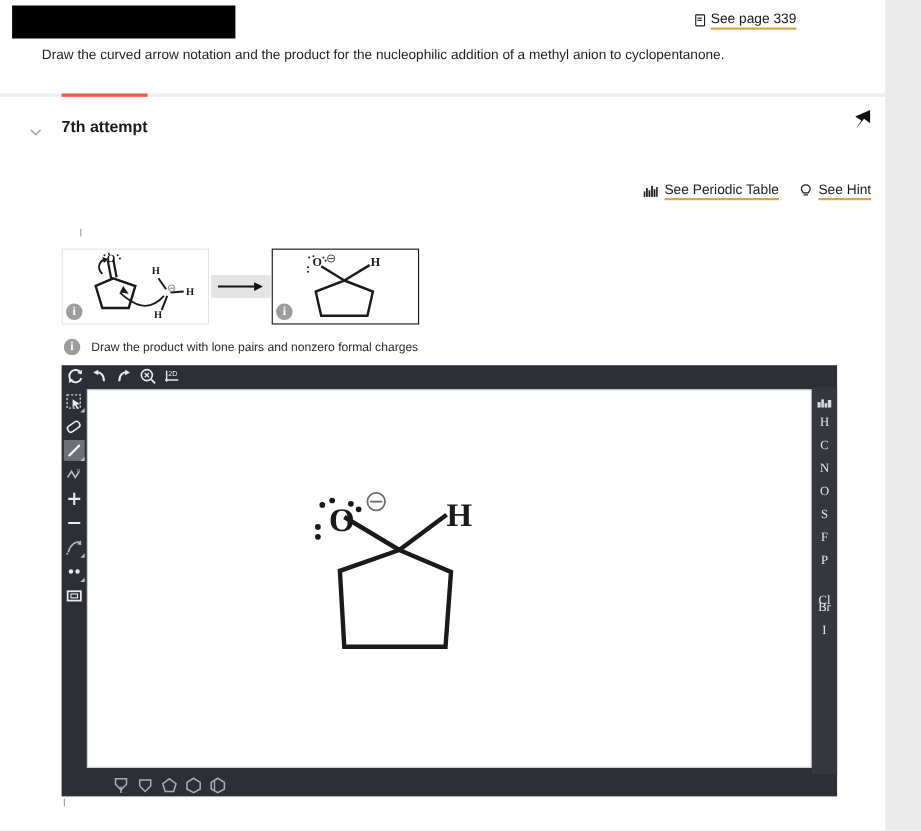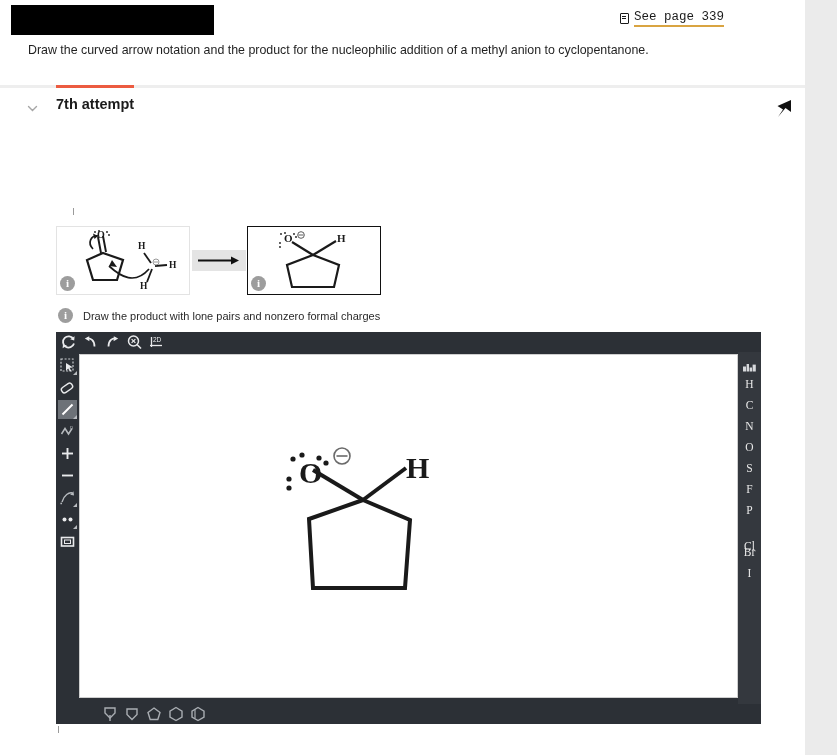--- a/index.html
+++ b/index.html
@@ -11,34 +11,34 @@
   }
   #root { position: relative; width: 837px; height: 755px; }
 
   .page-white { position: absolute; left: 0; top: 0; width: 805px; height: 755px; background: #ffffff; }
   .gutter-right { position: absolute; left: 805px; top: 0; width: 32px; height: 755px; background: #ebebeb; }
 
   
   .redacted-bar { position: absolute; left: 11px; top: 5px; width: 203px; height: 30px; background: #000000; }
 
   .see-page { position: absolute; right: 113px; top: 10px; display: flex; align-items: center; gap: 5px;
-              font-size: 12.5px; color: #1a1a1a; font-family: Liberation Mono, monospace; }
+              font-size: 12.5px; color: #1a1a1a; }
   .see-page .label { border-bottom: 2px solid #d9a441; padding-bottom: 1px; }
   .book-icon { width: 9px; height: 11px; border: 1.4px solid #1a1a1a; border-radius: 1px;
                position: relative; display: inline-block; }
   .book-icon::before { content:""; position:absolute; left:1px; top:1.5px; width:4px; height:1.2px; background:#1a1a1a; }
   .book-icon::after  { content:""; position:absolute; left:1px; top:4.3px; width:4px; height:1.2px; background:#1a1a1a; }
 
-  .prompt { position: absolute; left: 28px; top: 42px; width: 740px; font-size: 12.4px;
+  .prompt { position: absolute; left: 38px; top: 42px; width: 740px; font-size: 12.4px;
             color: #1f1f1f; line-height: 1.35; }
 
   .divider-track { position: absolute; left: 0; top: 85px; width: 805px; height: 3px; background: #eeeeee; }
   .divider-fill  { position: absolute; left: 56px; top: 85px; width: 78px; height: 3px; background: #ec5b40; }
 
-  .attempt-row { position: absolute; left: 0; top: 96px; width: 805px; height: 28px; }
+  .attempt-row { position: absolute; left: 0; top: 108px; width: 805px; height: 28px; }
   .chev { position: absolute; left: 26px; top: 6px; width: 13px; height: 13px; }
   .chev svg { display: block; }
   .attempt-title { position: absolute; left: 56px; top: 0px; font-size: 14.5px; font-weight: bold; color: #1b1b1b; }
   .pin-icon { position: absolute; left: 771px; top: 98px; width: 28px; height: 26px; }
 
   
   .tool-links { position: absolute; right: 45px; top: 165px; display: flex; align-items: center; gap: 19px;
                 font-size: 12.5px; color: #1a1a1a; }
   .tool-link { display: flex; align-items: center; gap: 6px; }
   .tool-link .txt { border-bottom: 2px solid #d9a441; padding-bottom: 1px; }
@@ -114,20 +114,40 @@
         </svg>
     </span>
     <span class="attempt-title">7th attempt</span>
   </div>
   <span class="pin-icon">
     <svg width="28" height="26" viewBox="0 0 28 26">
       <path d="M20 2 L20 14 L14.5 10 L7 19 L12 11.5 L6.5 8 Z" fill="#111111"></path>
     </svg>
   </span>
 
+  <div class="tool-links">
+    <span class="tool-link">
+      <svg class="pt-icon" viewBox="0 0 13 11">
+        <rect x="0" y="6" width="1.6" height="5" fill="#1a1a1a"></rect>
+        <rect x="2.3" y="3" width="1.6" height="8" fill="#1a1a1a"></rect>
+        <rect x="4.6" y="5" width="1.6" height="6" fill="#1a1a1a"></rect>
+        <rect x="6.9" y="1" width="1.6" height="10" fill="#1a1a1a"></rect>
+        <rect x="9.2" y="4" width="1.6" height="7" fill="#1a1a1a"></rect>
+        <rect x="11.5" y="2" width="1.5" height="9" fill="#1a1a1a"></rect>
+      </svg>
+      <span class="txt">See Periodic Table</span>
+    </span>
+    <span class="tool-link">
+      <svg class="bulb-icon" viewBox="0 0 11 14">
+        <path d="M5.5 1 C3 1 1.5 2.8 1.5 4.8 C1.5 6.3 2.7 7.3 3.3 8.4 L7.7 8.4 C8.3 7.3 9.5 6.3 9.5 4.8 C9.5 2.8 8 1 5.5 1 Z" fill="none" stroke="#1a1a1a" stroke-width="1.1"></path>
+        <rect x="3.5" y="9.6" width="4" height="1.1" fill="#1a1a1a"></rect>
+      </svg>
+      <span class="txt">See Hint</span>
+    </span>
+  </div>
 
   <div class="tick-top"></div>
 
   <div class="mol-box reactant">
     <svg width="132" height="67" viewBox="0 0 132 67">
 
       <polygon points="46,26 66,33 60,53 36,53 30,33" fill="none" stroke="#1a1a1a" stroke-width="2.2"></polygon>
 
       <line x1="44" y1="26" x2="41" y2="10" stroke="#1a1a1a" stroke-width="2"></line>
       <line x1="49" y1="25" x2="46" y2="9" stroke="#1a1a1a" stroke-width="2"></line>

